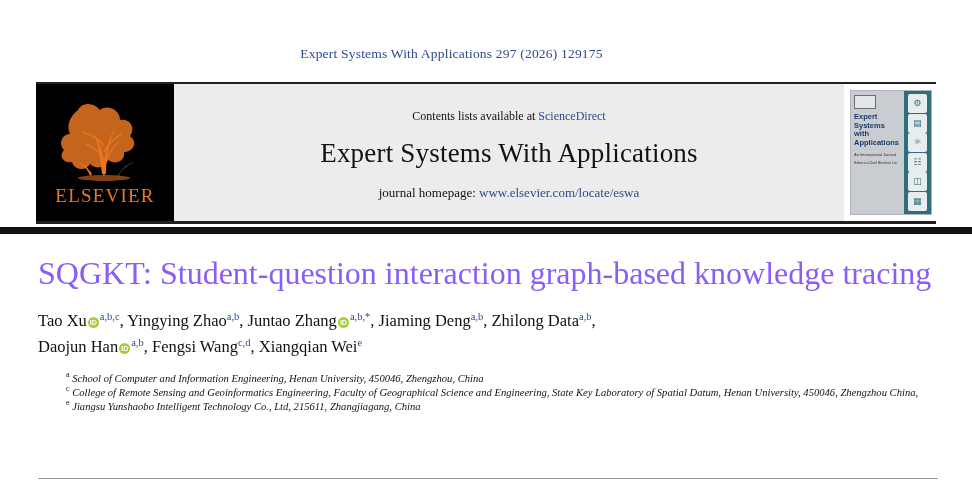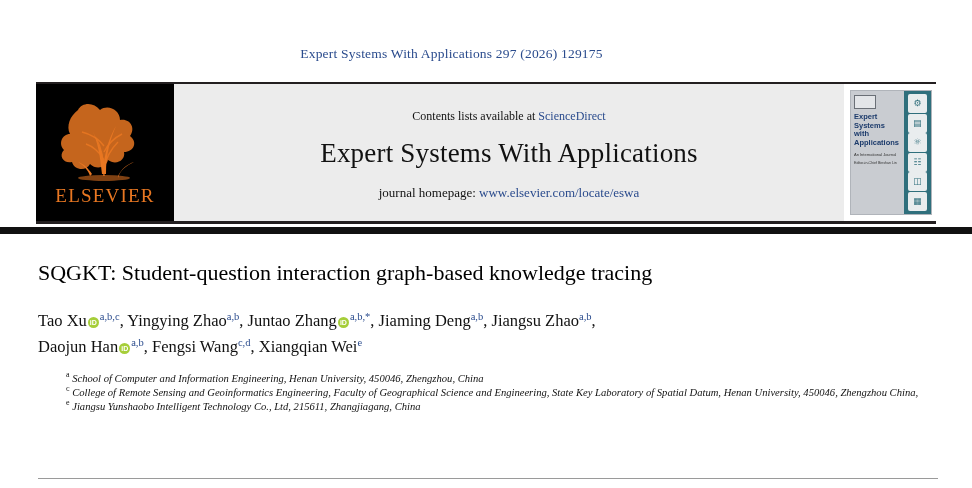--- a/index.html
+++ b/index.html
@@ -194,23 +194,23 @@
   }
 
   
   .article {
     position: absolute;
     top: 258px;
     left: 38px;
     width: 900px;
   }
   .article-title {
-    font-size: 22px;
+    font-size: 32px;
     line-height: 30px;
-    color: #000000;
+    color: #8b5cf6;
     margin: 0 0 20px 0;
     font-weight: 400;
   }
   .authors {
     font-size: 16.5px;
     line-height: 26px;
     color: #111;
   }
   .authors sup {
     font-size: 10.5px;
@@ -322,21 +322,21 @@
     </div>
   </div>
 
   <div class="thick-rule"></div>
 
   <div class="article">
     <h1 class="article-title">SQGKT: Student-question interaction graph-based knowledge tracing</h1>
 
     <div class="authors">
       <div>
-        <span><span>Tao Xu</span><span class="orcid">iD</span><sup>a,b,c</sup></span><span>, </span><span><span>Yingying Zhao</span><sup>a,b</sup></span><span>, </span><span><span>Juntao Zhang</span><span class="orcid">iD</span><sup>a,b,*</sup></span><span>, </span><span><span>Jiaming Deng</span><sup>a,b</sup></span><span>, </span><span><span>Jiangsu Zhao</span><sup>a,b</sup></span><span>,</span>
+        <span><span>Tao Xu</span><span class="orcid">iD</span><sup>a,b,c</sup></span><span>, </span><span><span>Yingying Zhao</span><sup>a,b</sup></span><span>, </span><span><span>Juntao Zhang</span><span class="orcid">iD</span><sup>a,b,*</sup></span><span>, </span><span><span>Jiaming Deng</span><sup>a,b</sup></span><span>, </span><span><span>Zhilong Data</span><sup>a,b</sup></span><span>,</span>
       </div>
       <div>
         <span><span>Daojun Han</span><span class="orcid">iD</span><sup>a,b</sup></span><span>, </span><span><span>Fengsi Wang</span><sup>c,d</sup></span><span>, </span><span><span>Xiangqian Wei</span><sup>e</sup></span>
       </div>
     </div>
 
     <div class="affiliations">
       <div class="aff"><sup>a</sup> <span>School of Computer and Information Engineering, Henan University, 450046, Zhengzhou, China</span></div>
       <div class="aff"><sup>c</sup> <span>College of Remote Sensing and Geoinformatics Engineering, Faculty of Geographical Science and Engineering, State Key Laboratory of Spatial Datum, Henan University, 450046, Zhengzhou China,</span></div>
       <div class="aff"><sup>e</sup> <span>Jiangsu Yunshaobo Intelligent Technology Co., Ltd, 215611, Zhangjiagang, China</span></div>

